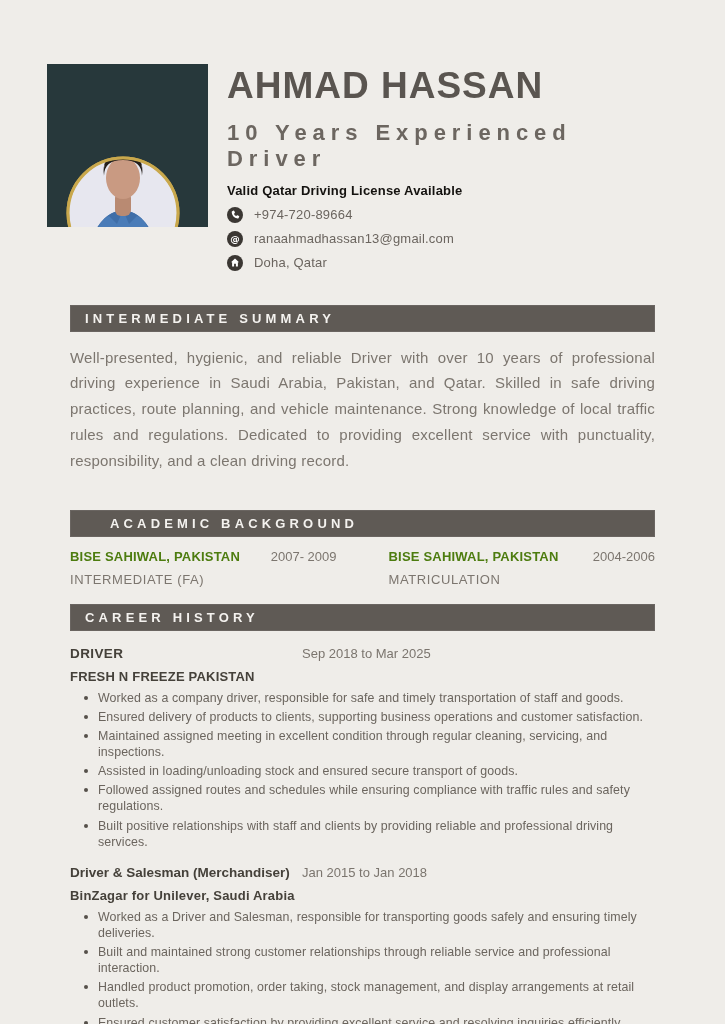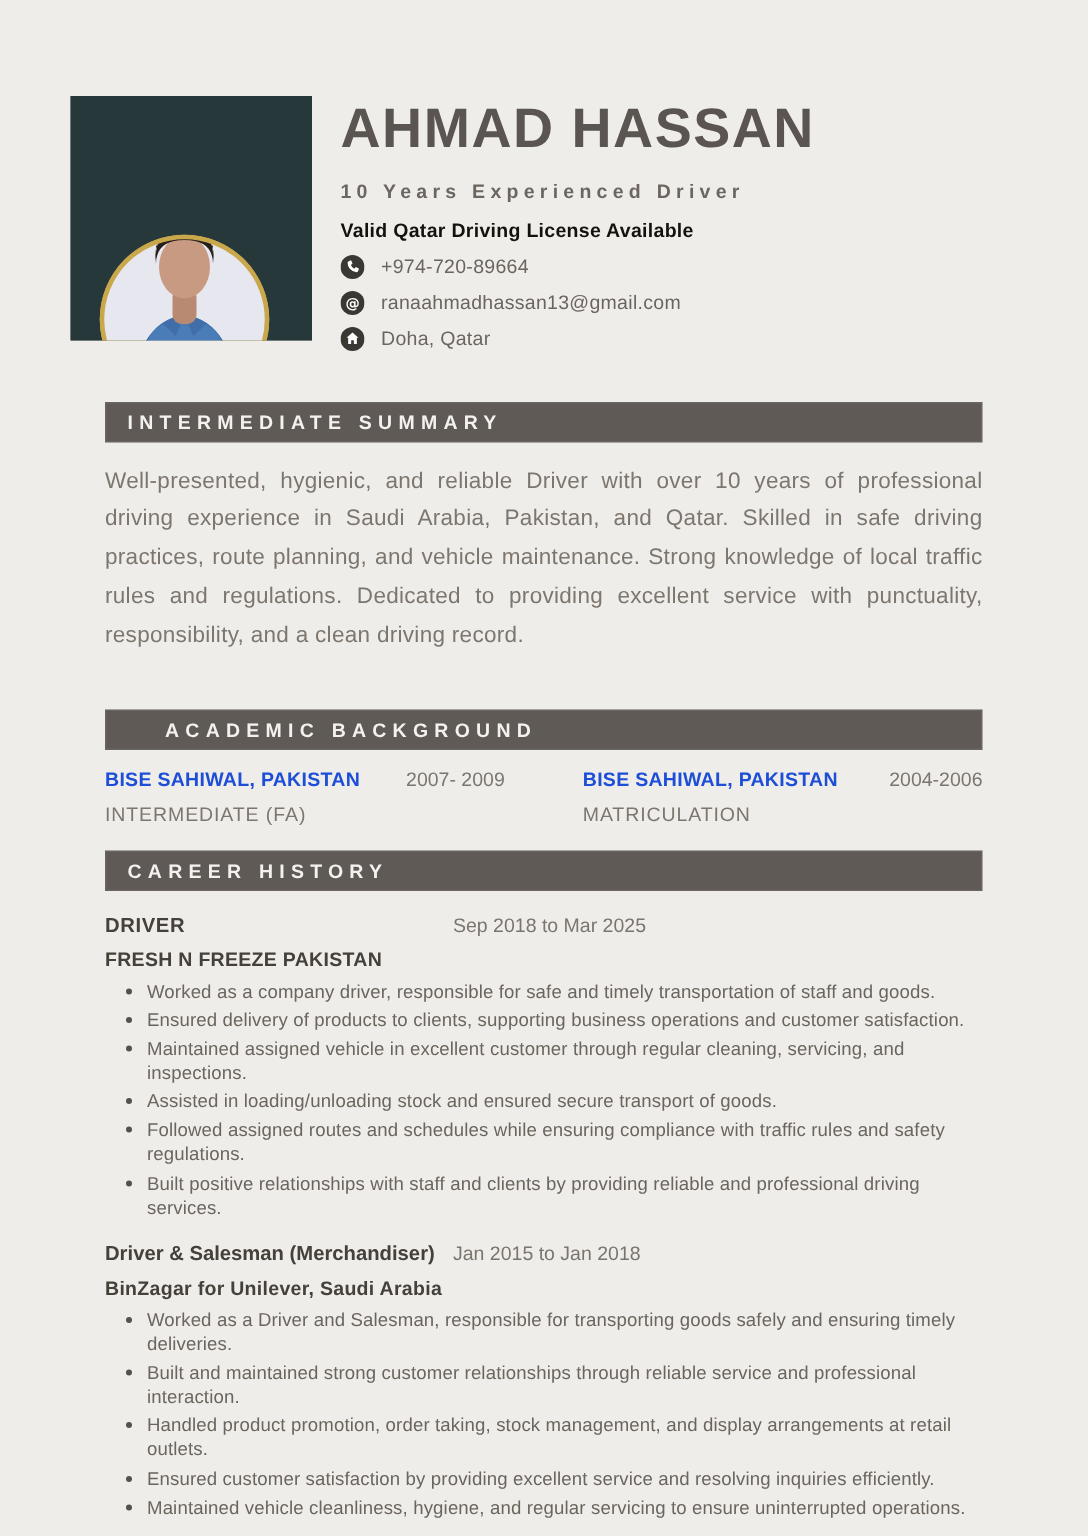--- a/index.html
+++ b/index.html
@@ -15,21 +15,21 @@
   
   .header{display:flex;padding:64px 70px 0 47px;}
   .photo-box{width:161px;height:163px;background:#27383b;flex:0 0 auto;}
   .photo-box svg{display:block;}
   .header-text{margin-left:19px;padding-top:2px;}
   .name{
     font-size:37px;font-weight:bold;color:#5a5550;
     letter-spacing:1px;margin:0;line-height:1.1;
   }
   .subtitle{
-    margin-top:13px;font-size:13px;font-weight:bold;color:#6c6660;
+    margin-top:13px;font-size:22px;font-weight:bold;color:#6c6660;
     letter-spacing:0.27em;
   }
   .tagline{margin-top:11px;font-size:13px;font-weight:bold;color:#14120f;letter-spacing:0.2px;}
   .contacts{margin-top:9px;}
   .contact-row{display:flex;align-items:center;margin-bottom:8px;}
   .cicon{width:16px;height:16px;margin-right:11px;flex:0 0 auto;}
   .cicon svg{display:block;}
   .contact-text{font-size:13px;color:#6b655f;letter-spacing:0.2px;}
 
   
@@ -47,21 +47,21 @@
   
   .summary{
     margin:13px 0 0 0;
     font-size:15px;line-height:1.72;color:#7c766f;
     text-align:justify;letter-spacing:0.2px;
   }
 
   
   .academic-grid{display:grid;grid-template-columns:1fr 1fr;column-gap:52px;margin-top:12px;}
   .acad-top{display:flex;justify-content:space-between;align-items:baseline;}
-  .inst{font-size:13px;font-weight:bold;color:#1d4ed8;letter-spacing:0.2px;}
+  .inst{font-size:13px;font-weight:bold;color:#4d7c0f;letter-spacing:0.2px;}
   .acad-dates{font-size:13px;color:#7c766f;}
   .degree{margin-top:8px;font-size:13px;color:#7c766f;letter-spacing:0.6px;}
 
   
   .job{margin-top:15px;}
   .job-head{display:flex;align-items:center;}
   .job-title{flex:0 0 232px;font-size:13.5px;font-weight:bold;color:#45413a;}
   .job-title.upper{letter-spacing:0.4px;}
   .job-dates{font-size:13px;color:#7b756e;}
   .company{margin-top:8px;font-size:13px;font-weight:bold;color:#45413a;letter-spacing:0.2px;}
@@ -170,21 +170,21 @@
 
     <div class="job">
       <div class="job-head">
         <span class="job-title upper">DRIVER</span>
         <span class="job-dates">Sep 2018 to Mar 2025</span>
       </div>
       <div class="company">FRESH N FREEZE PAKISTAN</div>
       <ul class="job-bullets">
         <li>Worked as a company driver, responsible for safe and timely transportation of staff and goods.</li>
         <li>Ensured delivery of products to clients, supporting business operations and customer satisfaction.</li>
-        <li>Maintained assigned vehicle in excellent customer through regular cleaning, servicing, and inspections.</li>
+        <li>Maintained assigned meeting in excellent condition through regular cleaning, servicing, and inspections.</li>
         <li>Assisted in loading/unloading stock and ensured secure transport of goods.</li>
         <li>Followed assigned routes and schedules while ensuring compliance with traffic rules and safety regulations.</li>
         <li>Built positive relationships with staff and clients by providing reliable and professional driving services.</li>
       </ul>
     </div>
 
     <div class="job">
       <div class="job-head">
         <span class="job-title">Driver &amp; Salesman (Merchandiser)</span>
         <span class="job-dates">Jan 2015 to Jan 2018</span>

